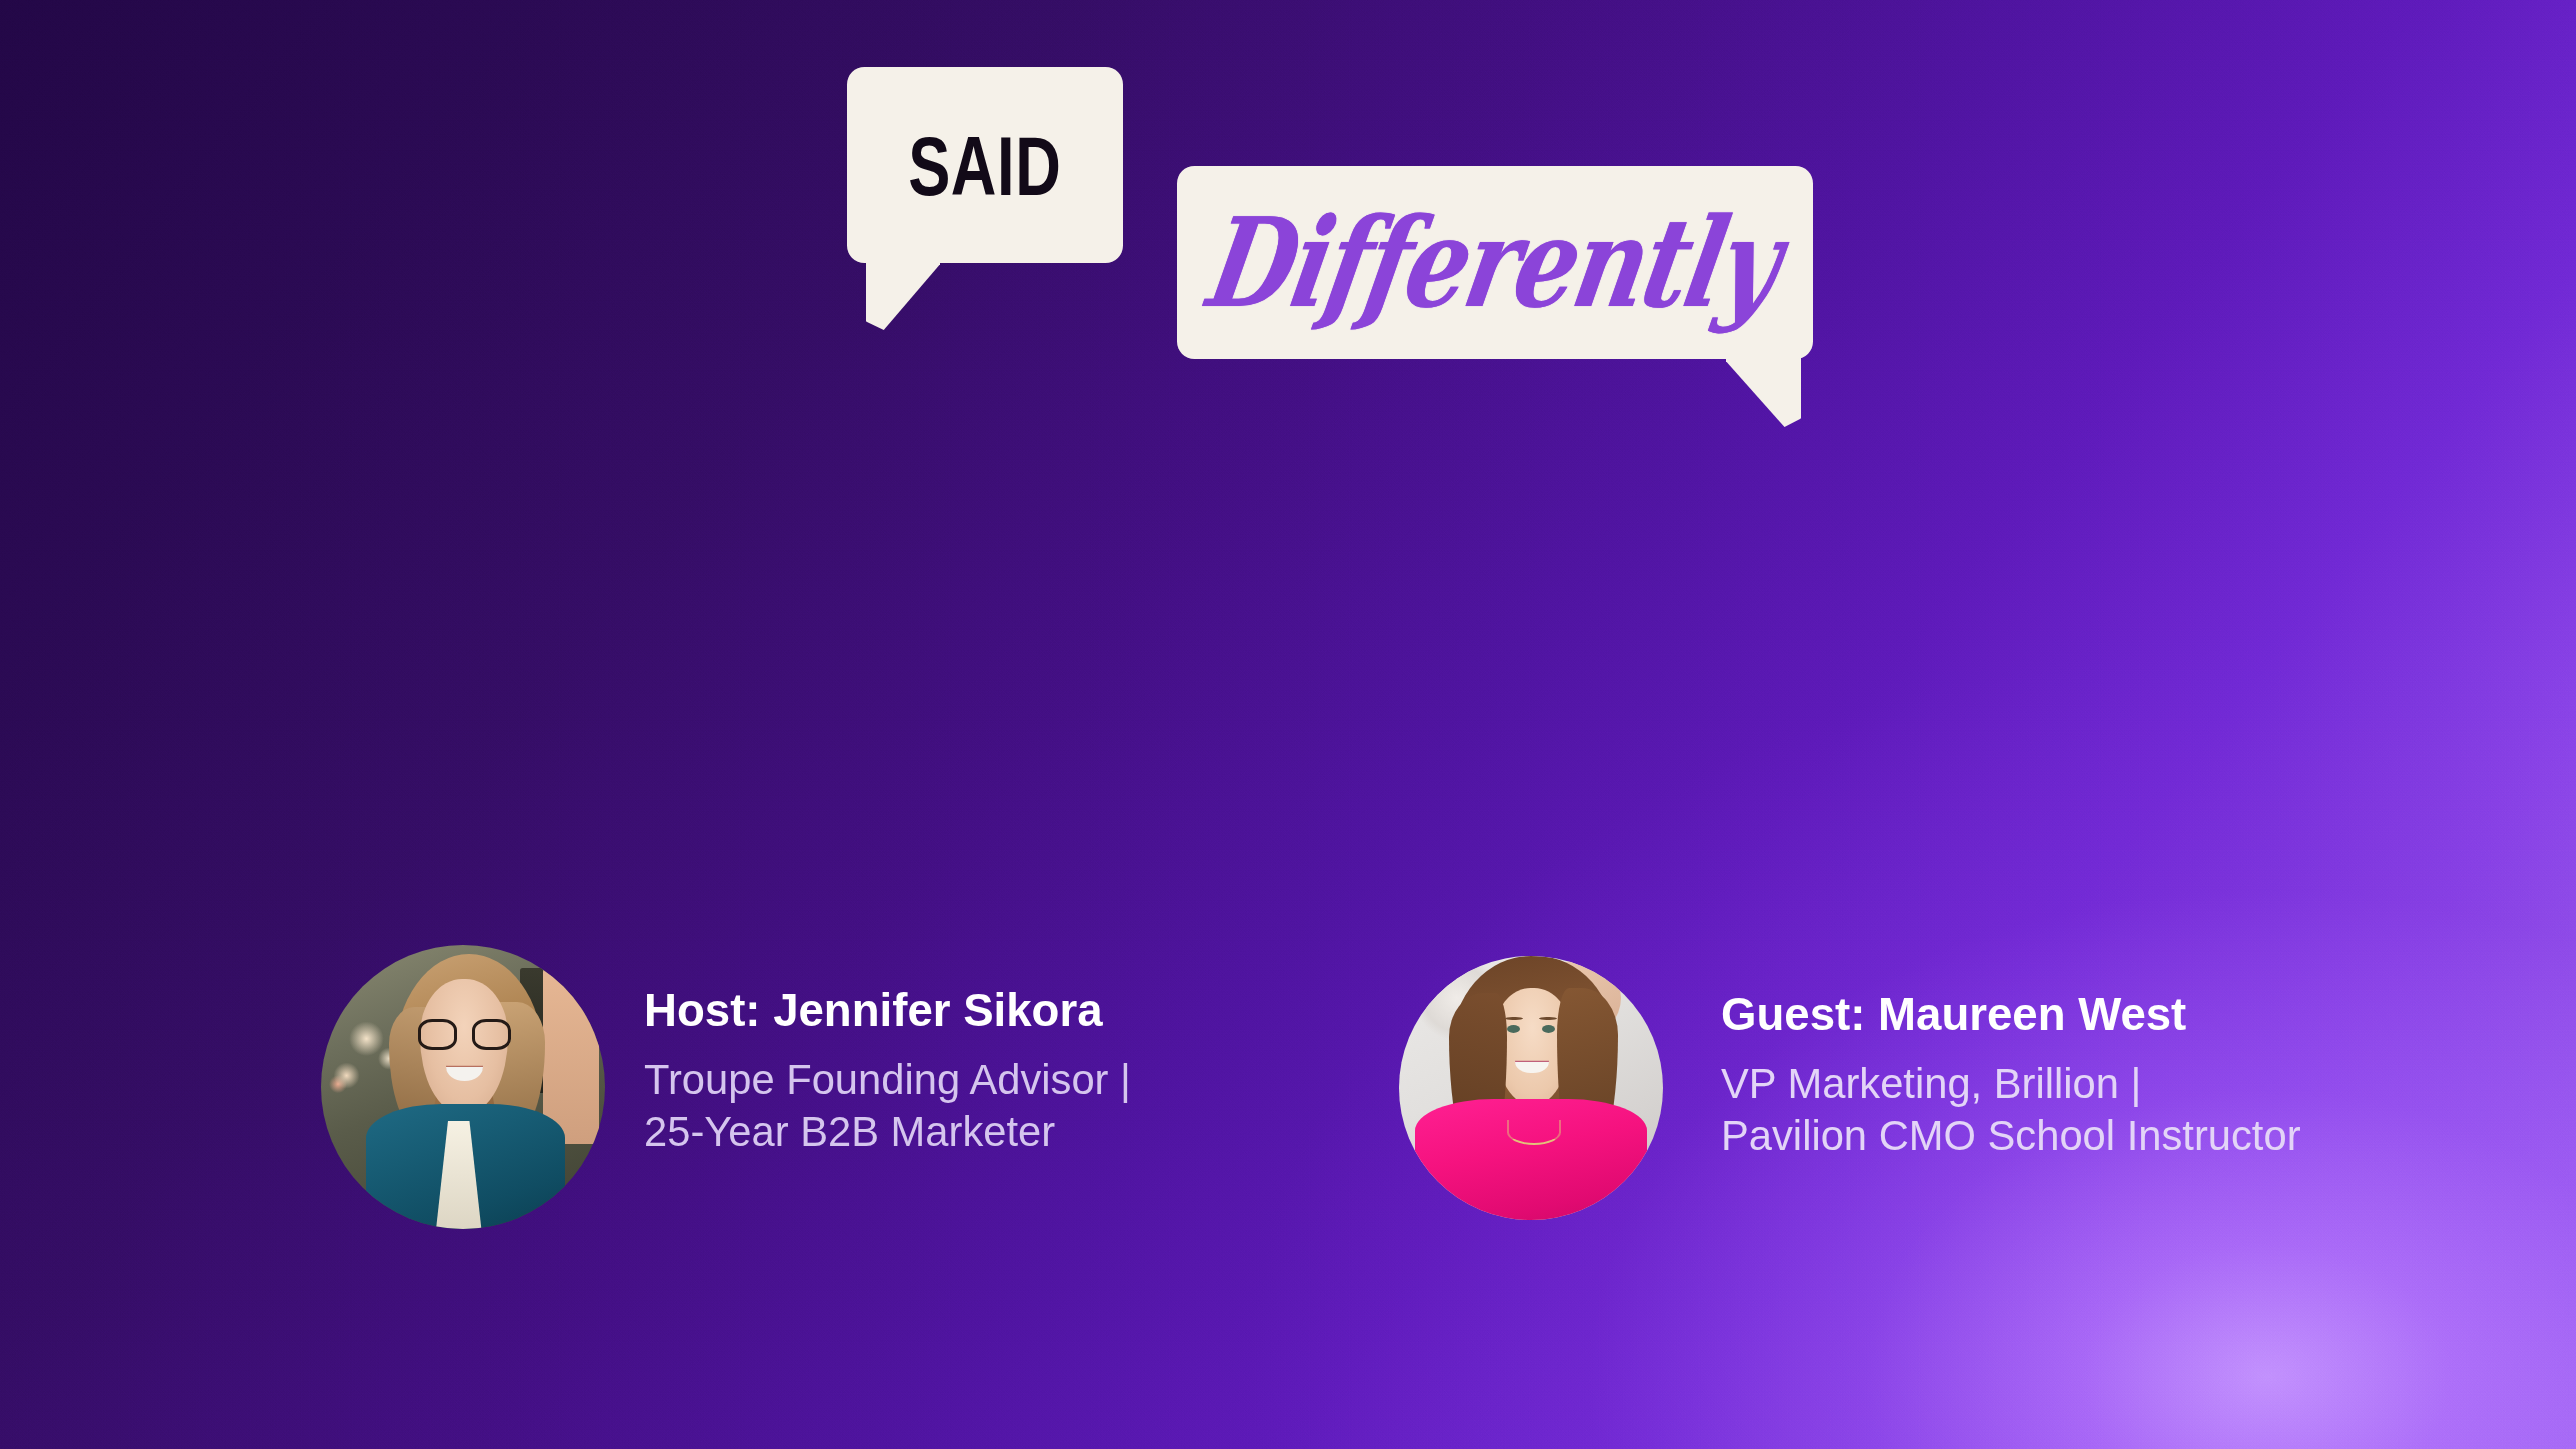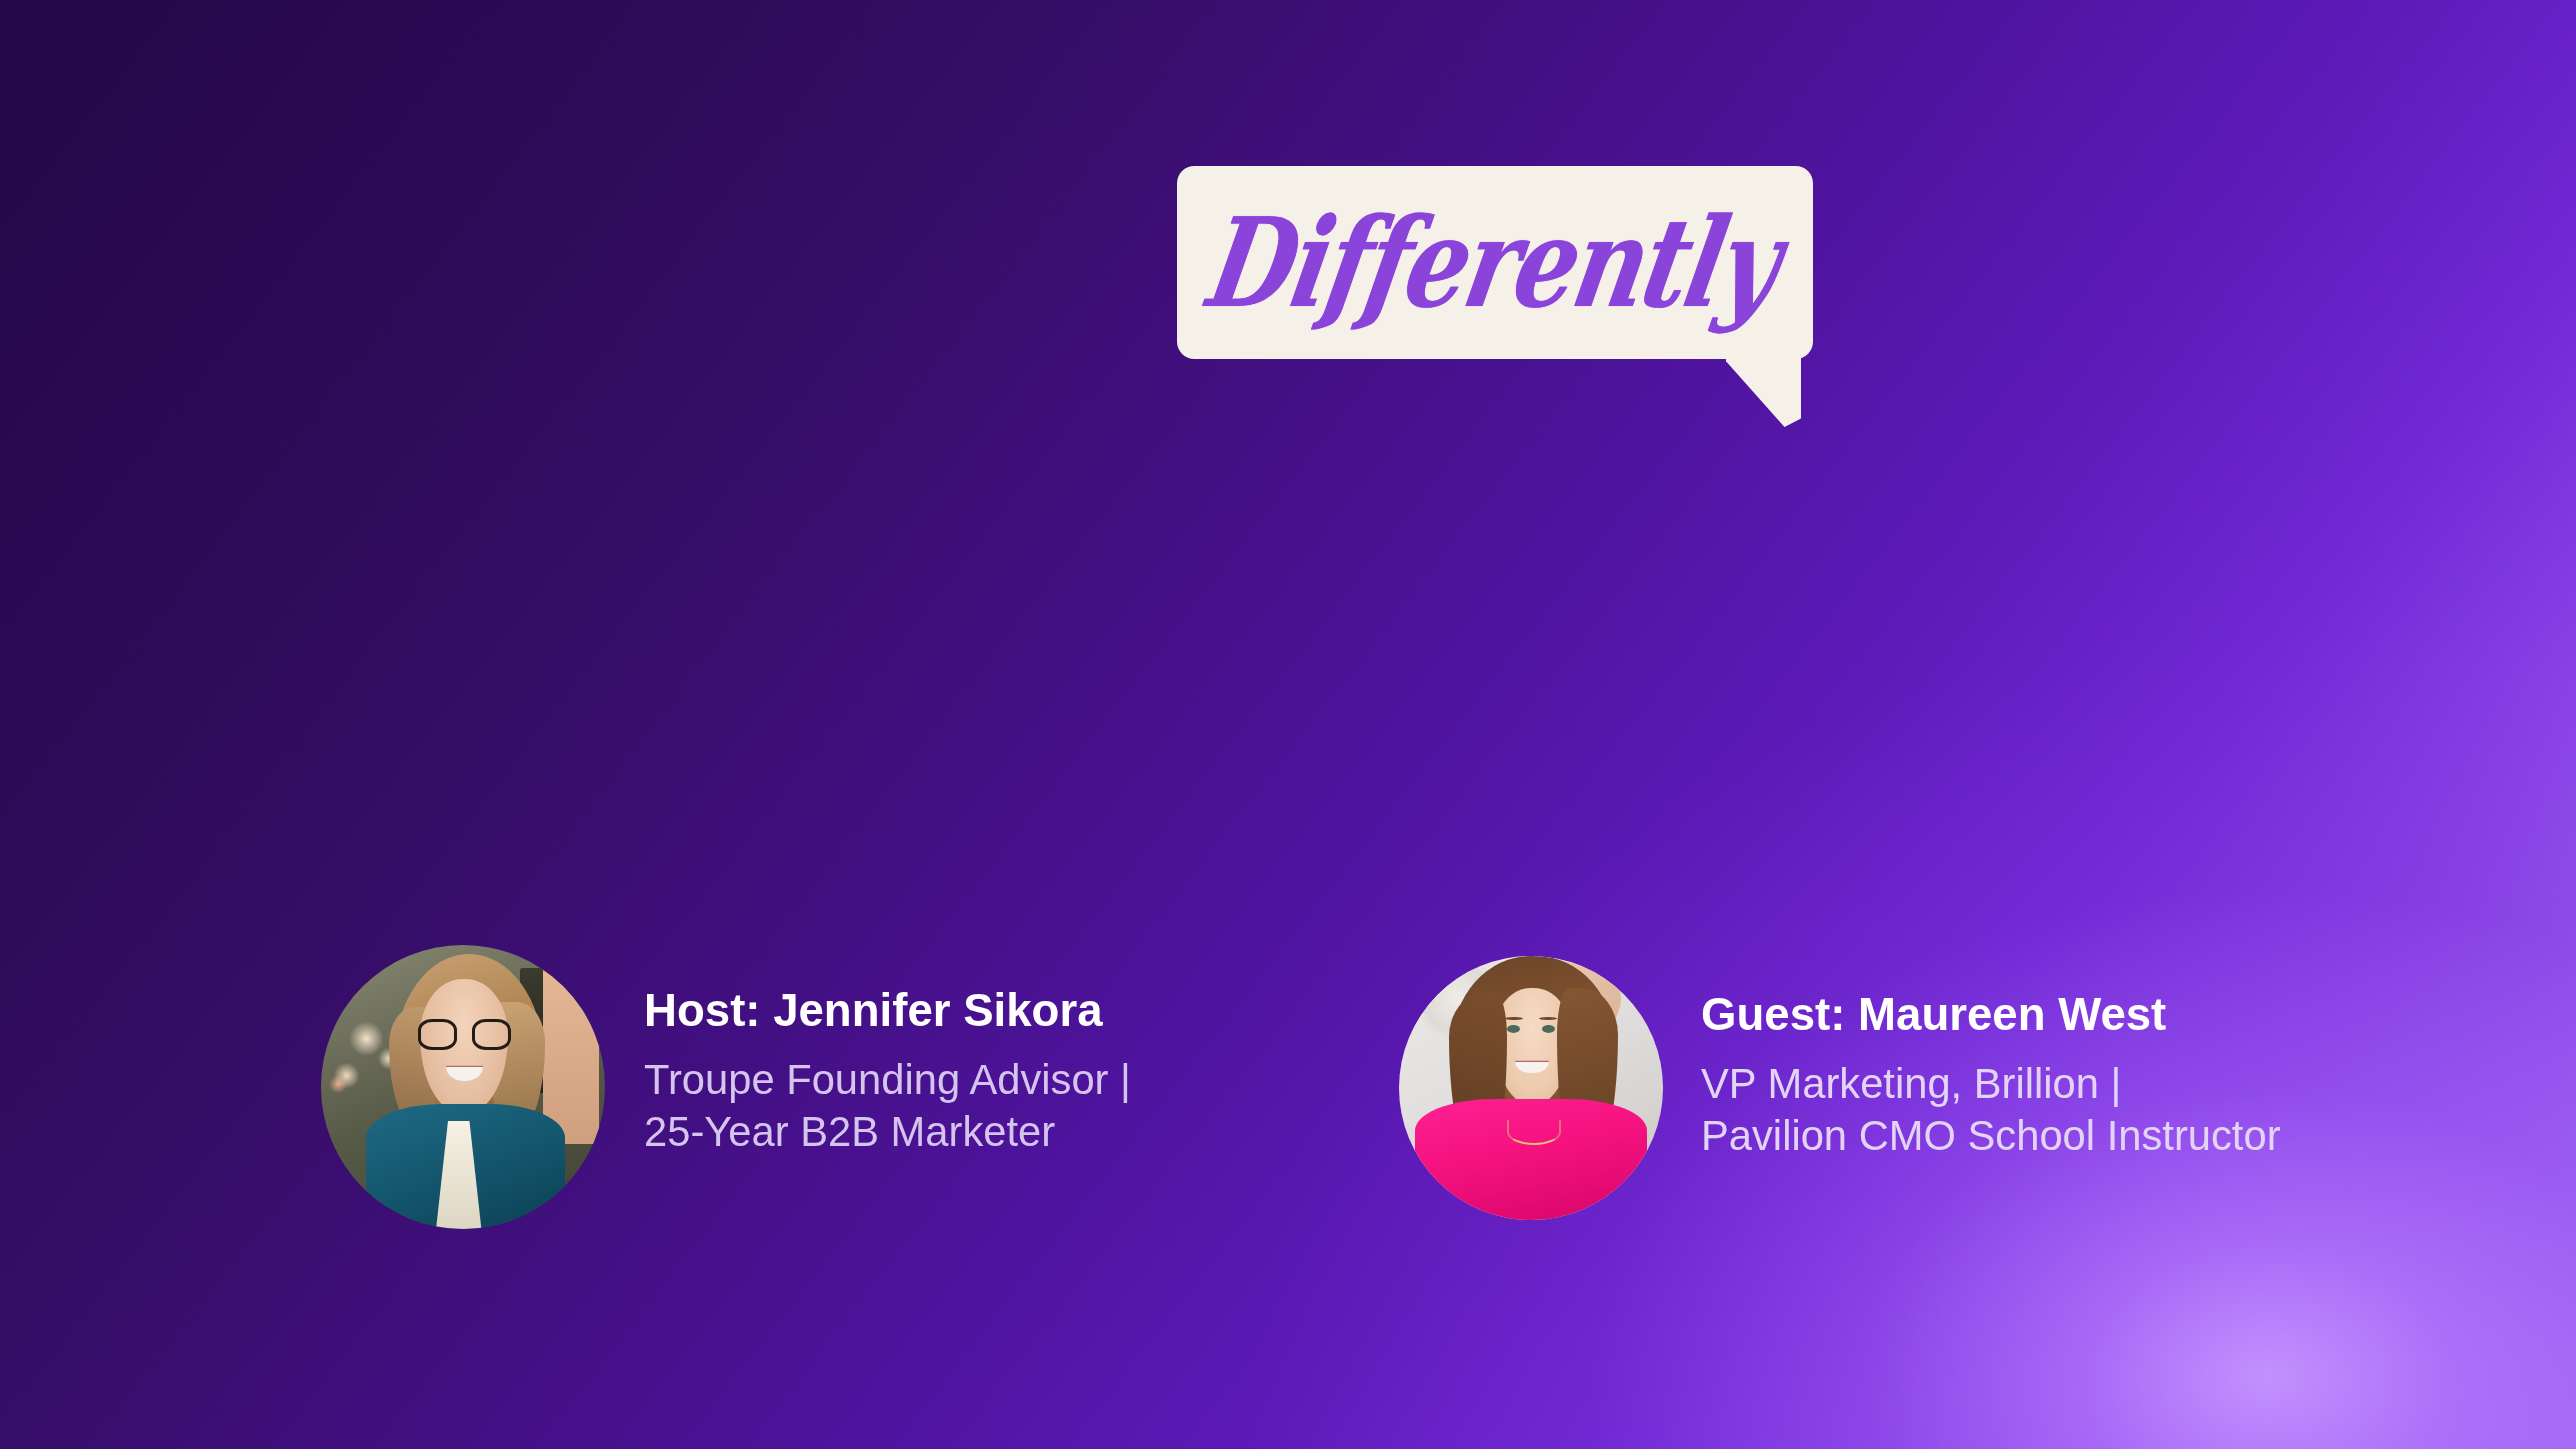--- a/index.html
+++ b/index.html
@@ -200,21 +200,21 @@
     overflow: hidden;
     position: relative;
   }
   #speaker-host .avatar { width: 284px; height: 284px; }
   #speaker-guest .avatar { width: 264px; height: 264px; }
 
   .speaker-text {
     margin-left: 39px;
     padding-top: 39px;
   }
-  #speaker-guest .speaker-text { margin-left: 38px; padding-top: 32px; }
+  #speaker-guest .speaker-text { margin-left: 58px; padding-top: 32px; }
 
   .speaker-name {
     font-family: "Liberation Sans Narrow", "Liberation Sans", sans-serif;
     font-weight: 700;
     font-size: 47px;
     line-height: 52px;
     color: #ffffff;
     white-space: nowrap;
     letter-spacing: 0px;
     transform: scaleX(0.97);
@@ -380,20 +380,24 @@
 </head>
 <body>
 
 <div id="canvas">
   <div id="canvas-bg-fallback"></div>
   <div id="canvas-glow"></div>
   <div id="canvas-noise"></div>
 
   <div id="content">
 
+    <div class="bubble bubble-said">
+      <span class="said-text">SAID</span>
+      <span class="tail"></span>
+    </div>
 
     <div class="bubble bubble-diff">
       <span class="diff-text">Differently</span>
       <span class="tail"></span>
     </div>
 
 
     <div id="speakers">
 
       <div class="speaker" id="speaker-host">

